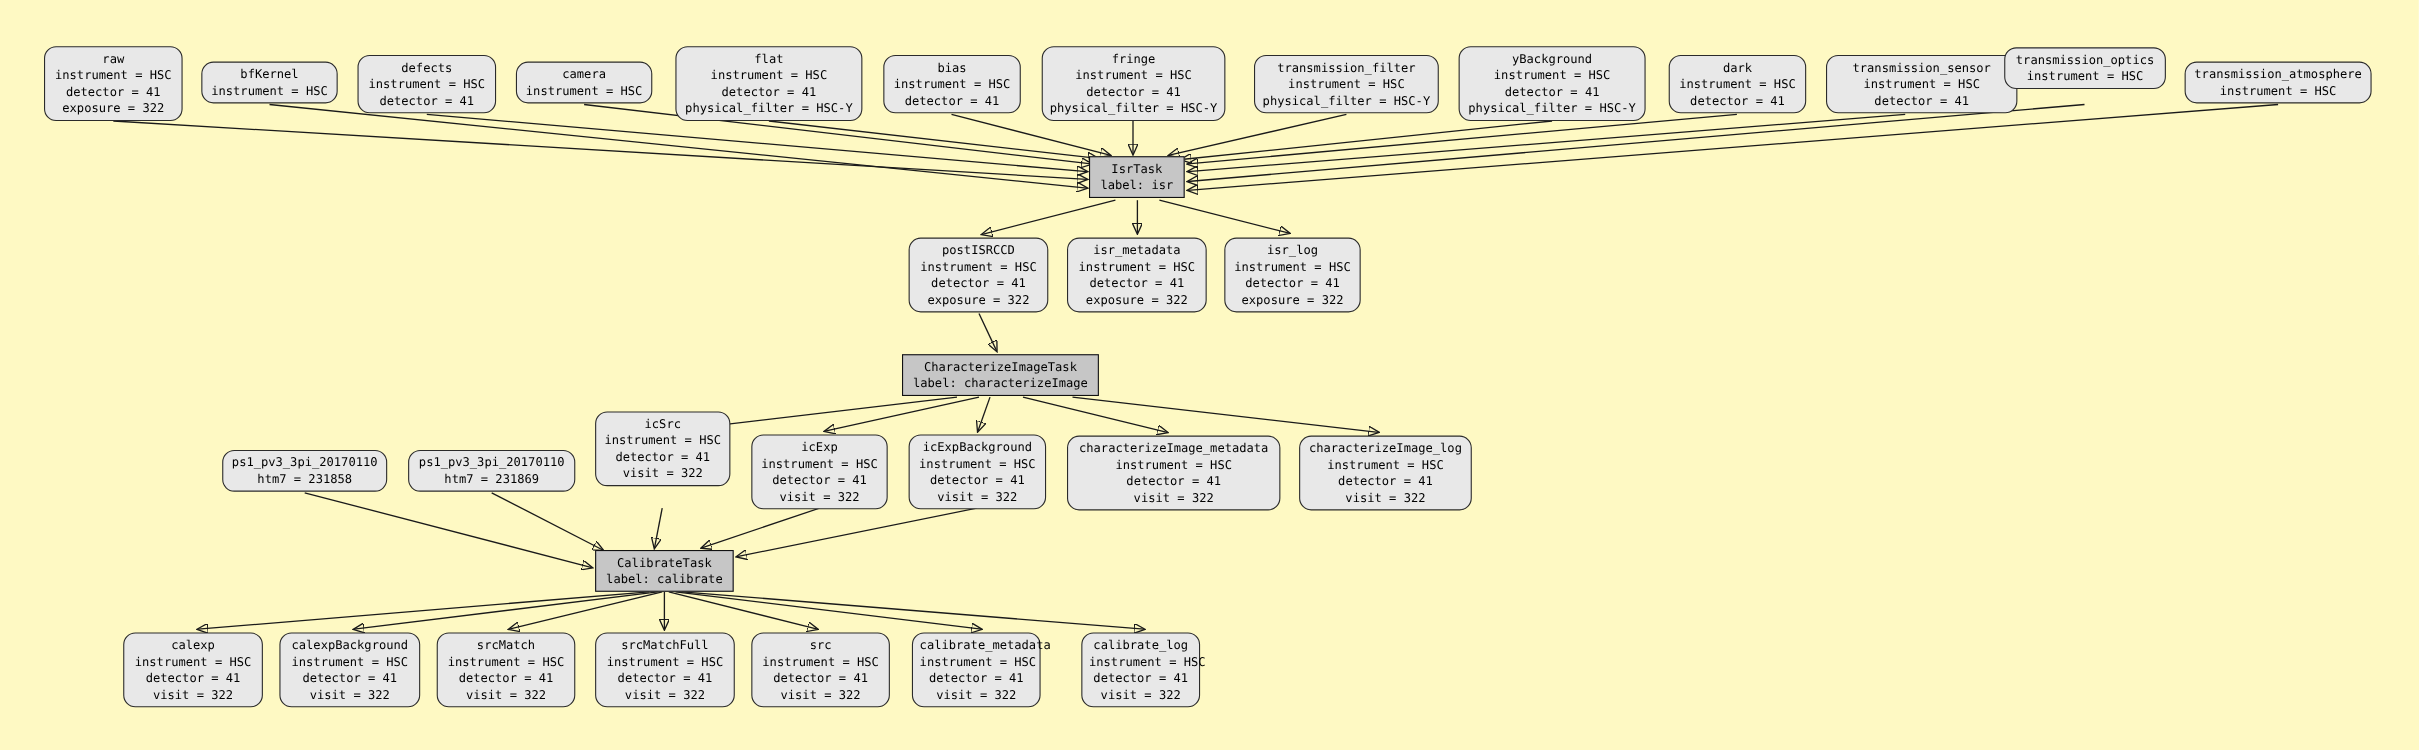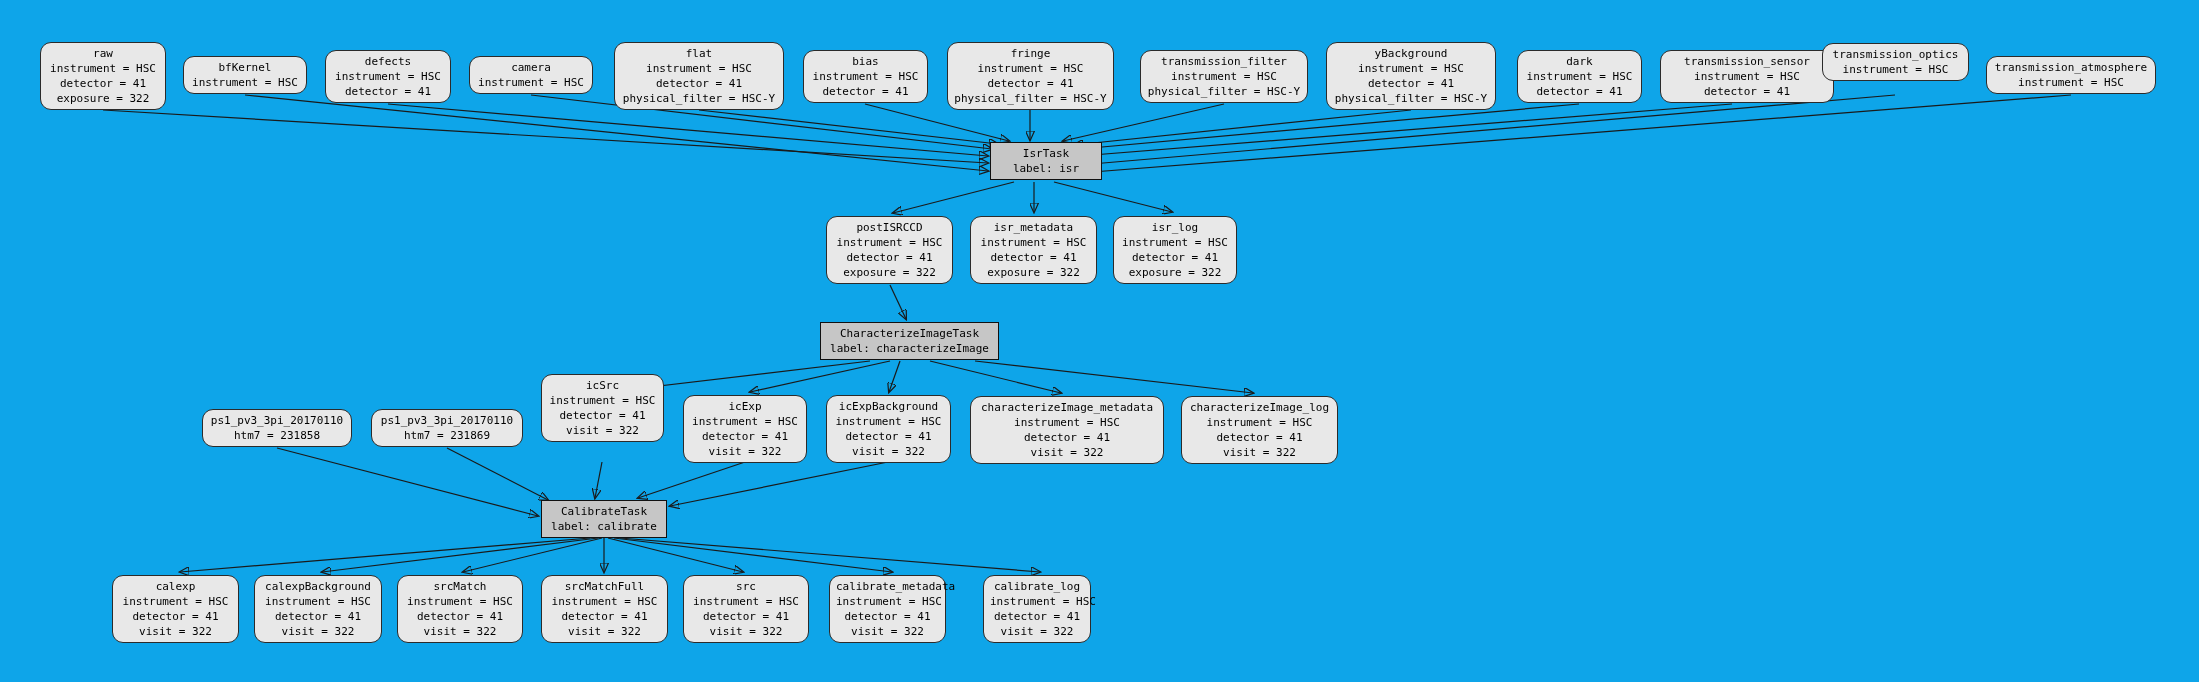--- a/index.html
+++ b/index.html
@@ -1,19 +1,19 @@
 <!DOCTYPE html>
 <html><head>
 <meta charset="utf-8">
 <style>
   html,body{margin:0;padding:0;background:#ffffff;}
   .canvas{
     position:relative;
     width:2199px;height:682px;
-    background:#0ea5e9;
+    background:#fef9c3;
     font-family:"DejaVu Sans Mono","Liberation Mono",monospace;
     overflow:hidden;
   }
   .edges{position:absolute;left:0;top:0;width:2199px;height:682px;}
   .edges path{fill:none;stroke:#1a1a1a;stroke-width:1.2;}
   .node{
     position:absolute;
     box-sizing:border-box;
     background:#e8e8e8;
     border:1.4px solid #2b2b2b;
@@ -156,21 +156,21 @@
   <div class="node" style="left:1822px;top:43px;width:147px">
     <div>transmission_optics</div>
     <div>instrument = HSC</div>
   </div>
 
   <div class="node" style="left:1986px;top:56px;width:170px">
     <div>transmission_atmosphere</div>
     <div>instrument = HSC</div>
   </div>
 
-  <div class="node task" style="left:990px;top:142px;width:112px">
+  <div class="node task" style="left:990px;top:142px;width:87px">
     <div>IsrTask</div>
     <div>label: isr</div>
   </div>
 
   <div class="node" style="left:826px;top:216px;width:127px">
     <div>postISRCCD</div>
     <div>instrument = HSC</div>
     <div>detector = 41</div>
     <div>exposure = 322</div>
   </div>

